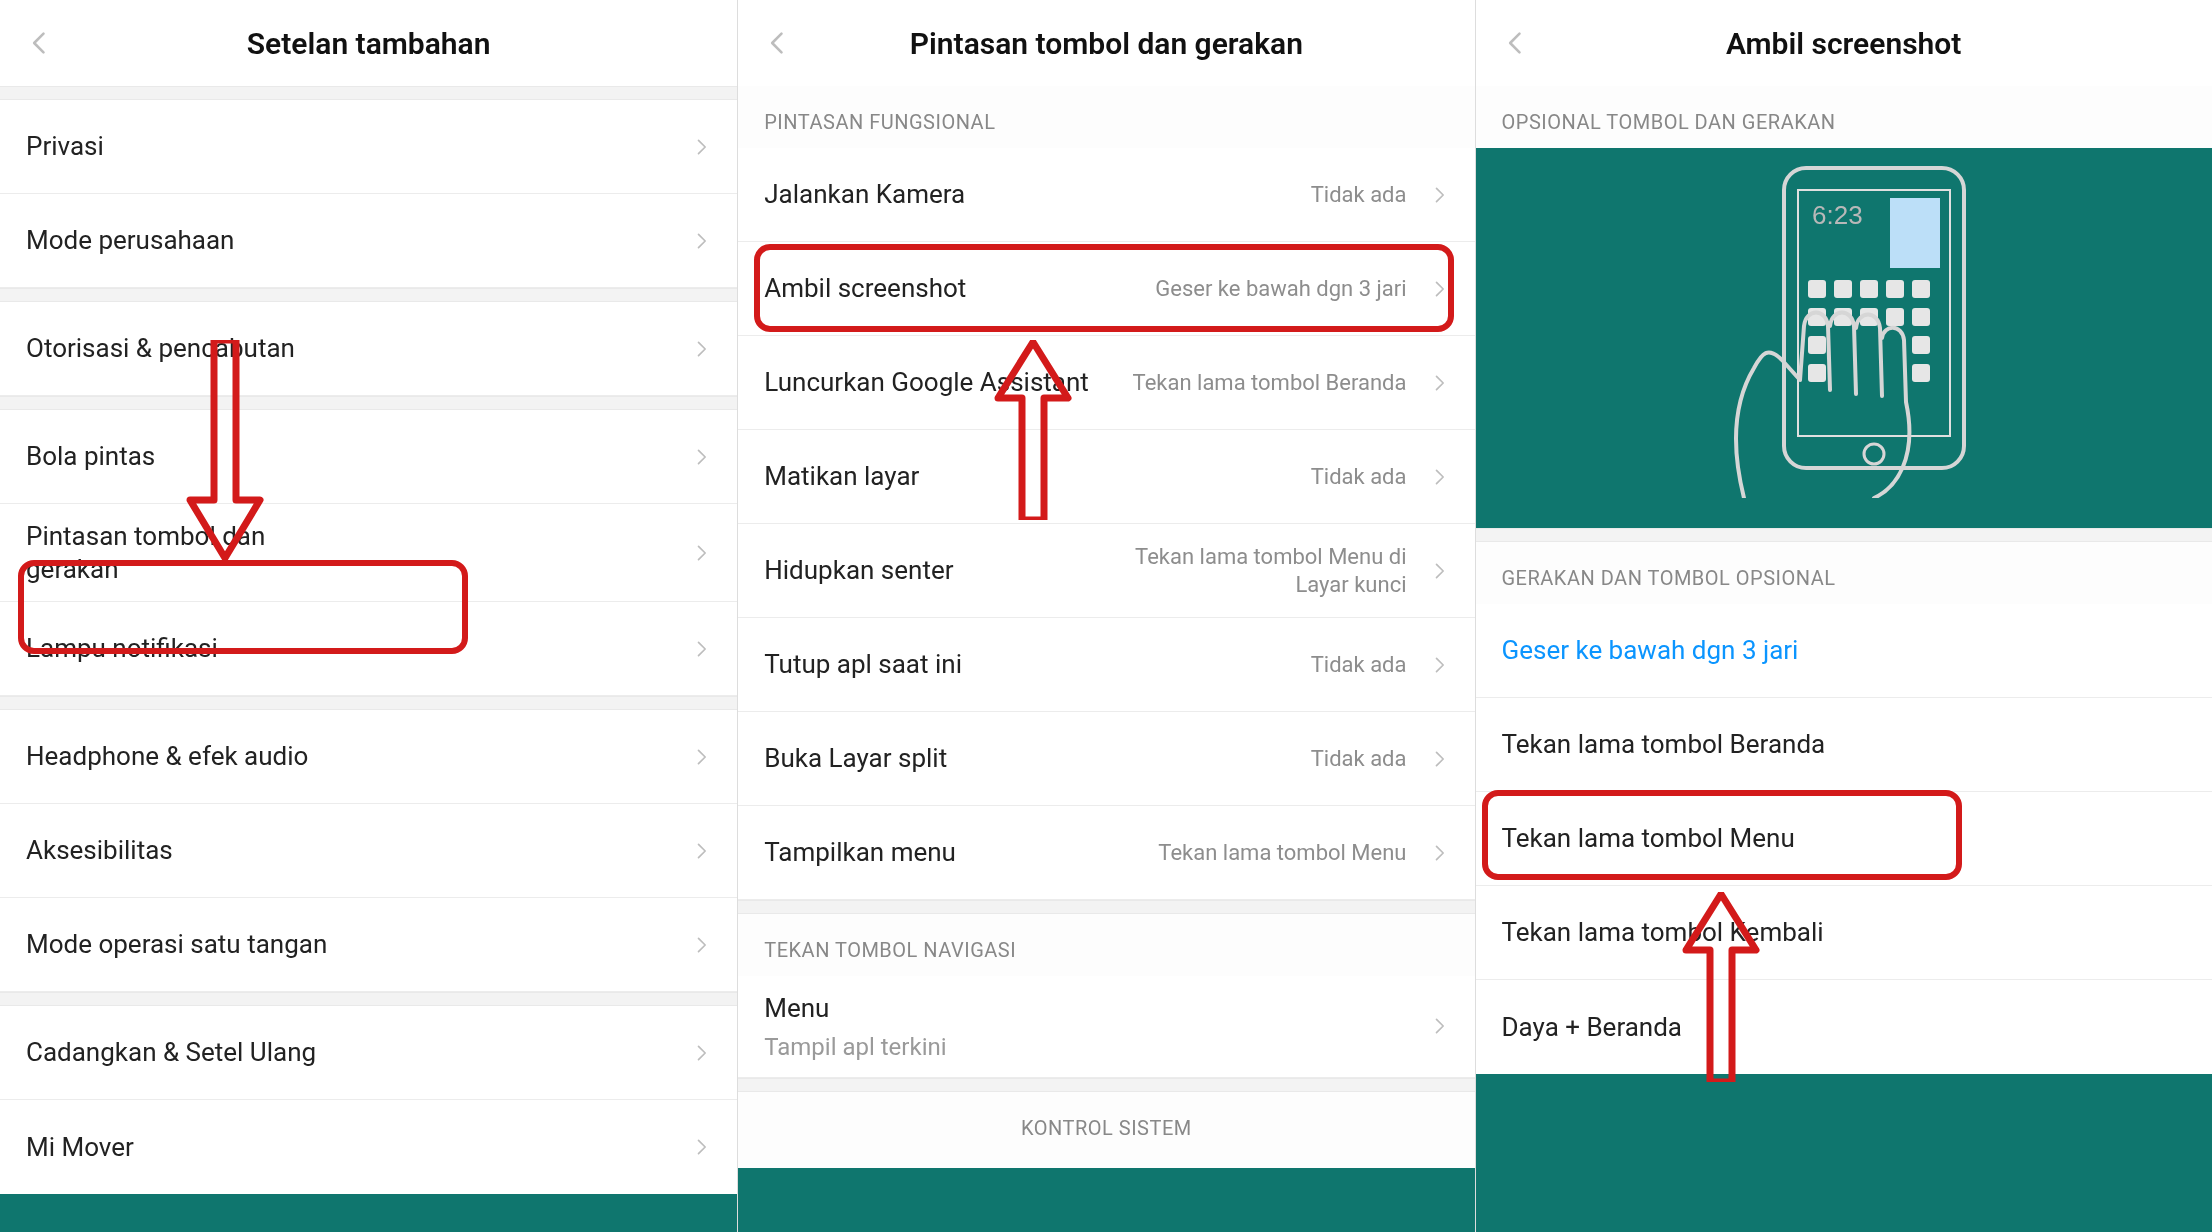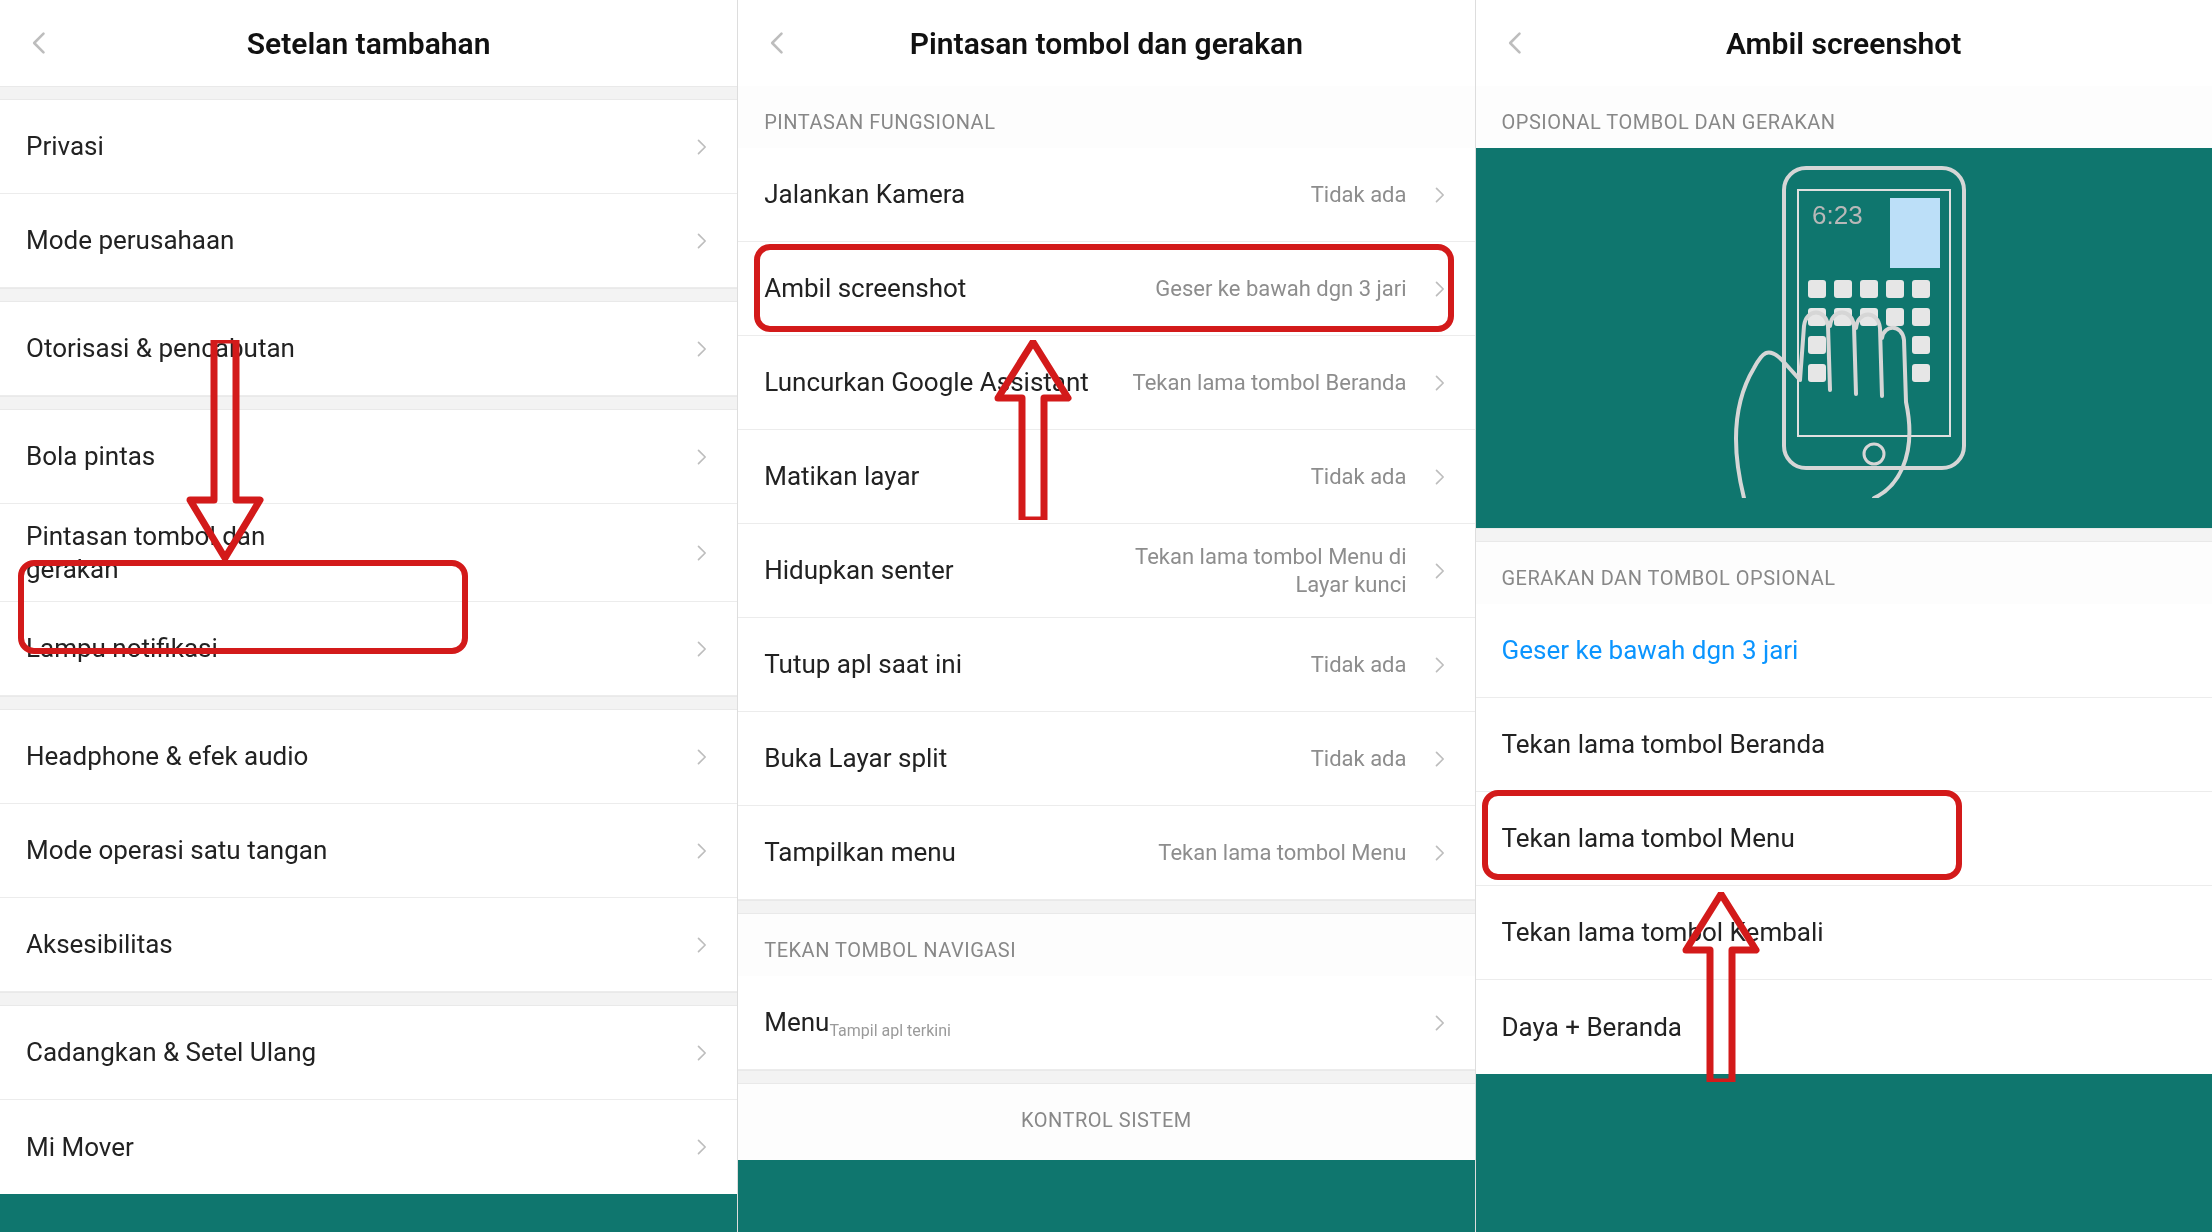--- a/index.html
+++ b/index.html
@@ -74,25 +74,25 @@
   .row-spacer { flex: 1; }
   .row-value {
     font-size: 22px;
     color: #8d8d8d;
     text-align: right;
     margin-right: 22px;
     line-height: 1.25;
   }
   .row-value-multi { max-width: 320px; }
   .row-sub {
-    font-size: 16px;
+    font-size: 24px;
     color: #9a9a9a;
-    margin-top: 15px;
-  }
-  .row-col { display: flex; flex-direction: row; }
+    margin-top: 8px;
+  }
+  .row-col { display: flex; flex-direction: column; }
   .chevron {
     width: 20px; height: 20px;
     display: flex; align-items: center; justify-content: center;
   }
   .chevron svg path, .back-icon svg path { stroke: #bdbdbd; }
 
   
   .hl {
     border: 6px solid #d31a1a;
     border-radius: 16px;
@@ -196,30 +196,30 @@
   <div class="row">
     <span class="row-label">Headphone &amp; efek audio</span>
     <span class="row-spacer"></span>
     <span class="chevron">
         <svg viewBox="0 0 24 24" width="20" height="20">
           <path d="M9 4 L17 12 L9 20" fill="none" stroke-width="2" stroke-linecap="round" stroke-linejoin="round"></path>
         </svg>
       </span>
   </div>
   <div class="row">
+    <span class="row-label">Aksesibilitas</span>
+    <span class="row-spacer"></span>
+    <span class="chevron">
+        <svg viewBox="0 0 24 24" width="20" height="20">
+          <path d="M9 4 L17 12 L9 20" fill="none" stroke-width="2" stroke-linecap="round" stroke-linejoin="round"></path>
+        </svg>
+      </span>
+  </div>
+  <div class="row">
     <span class="row-label">Mode operasi satu tangan</span>
-    <span class="row-spacer"></span>
-    <span class="chevron">
-        <svg viewBox="0 0 24 24" width="20" height="20">
-          <path d="M9 4 L17 12 L9 20" fill="none" stroke-width="2" stroke-linecap="round" stroke-linejoin="round"></path>
-        </svg>
-      </span>
-  </div>
-  <div class="row">
-    <span class="row-label">Aksesibilitas</span>
     <span class="row-spacer"></span>
     <span class="chevron">
         <svg viewBox="0 0 24 24" width="20" height="20">
           <path d="M9 4 L17 12 L9 20" fill="none" stroke-width="2" stroke-linecap="round" stroke-linejoin="round"></path>
         </svg>
       </span>
   </div>
 
   <div class="divider-block"></div>
   <div class="row">

